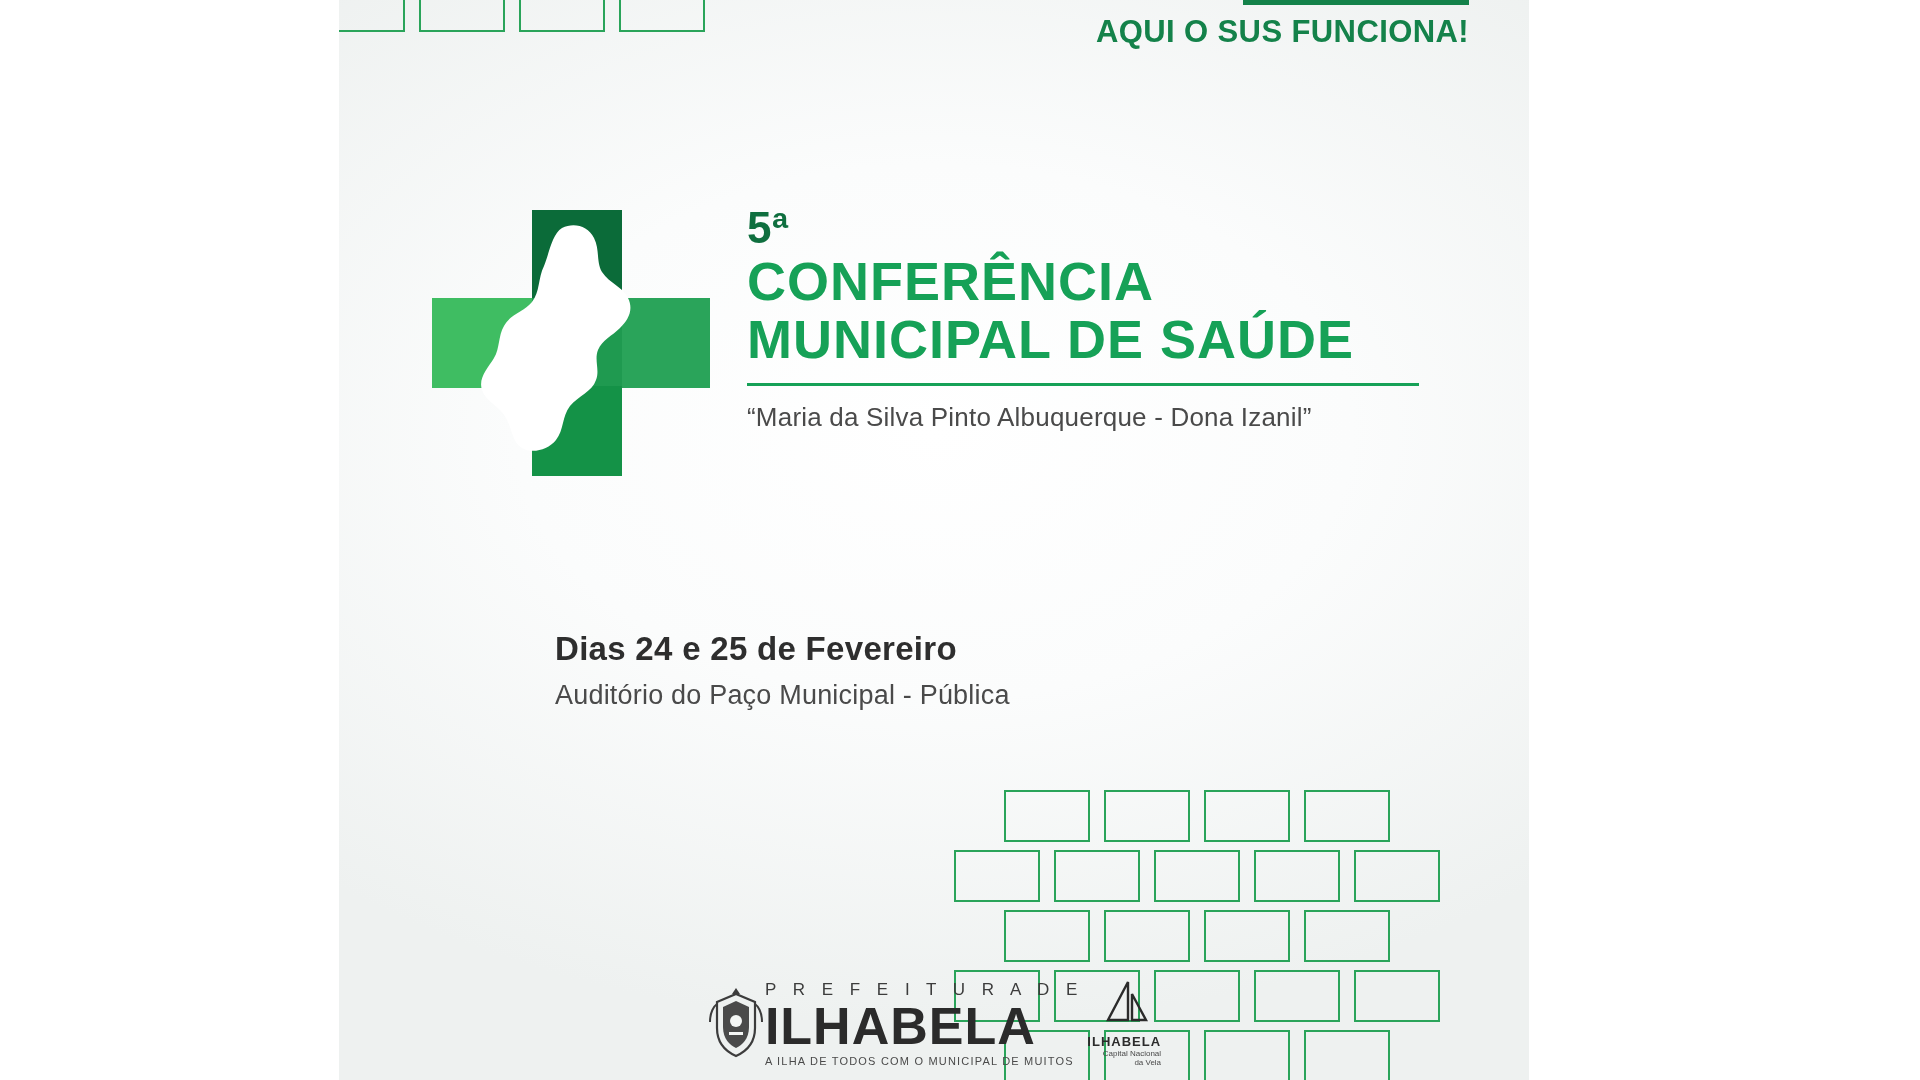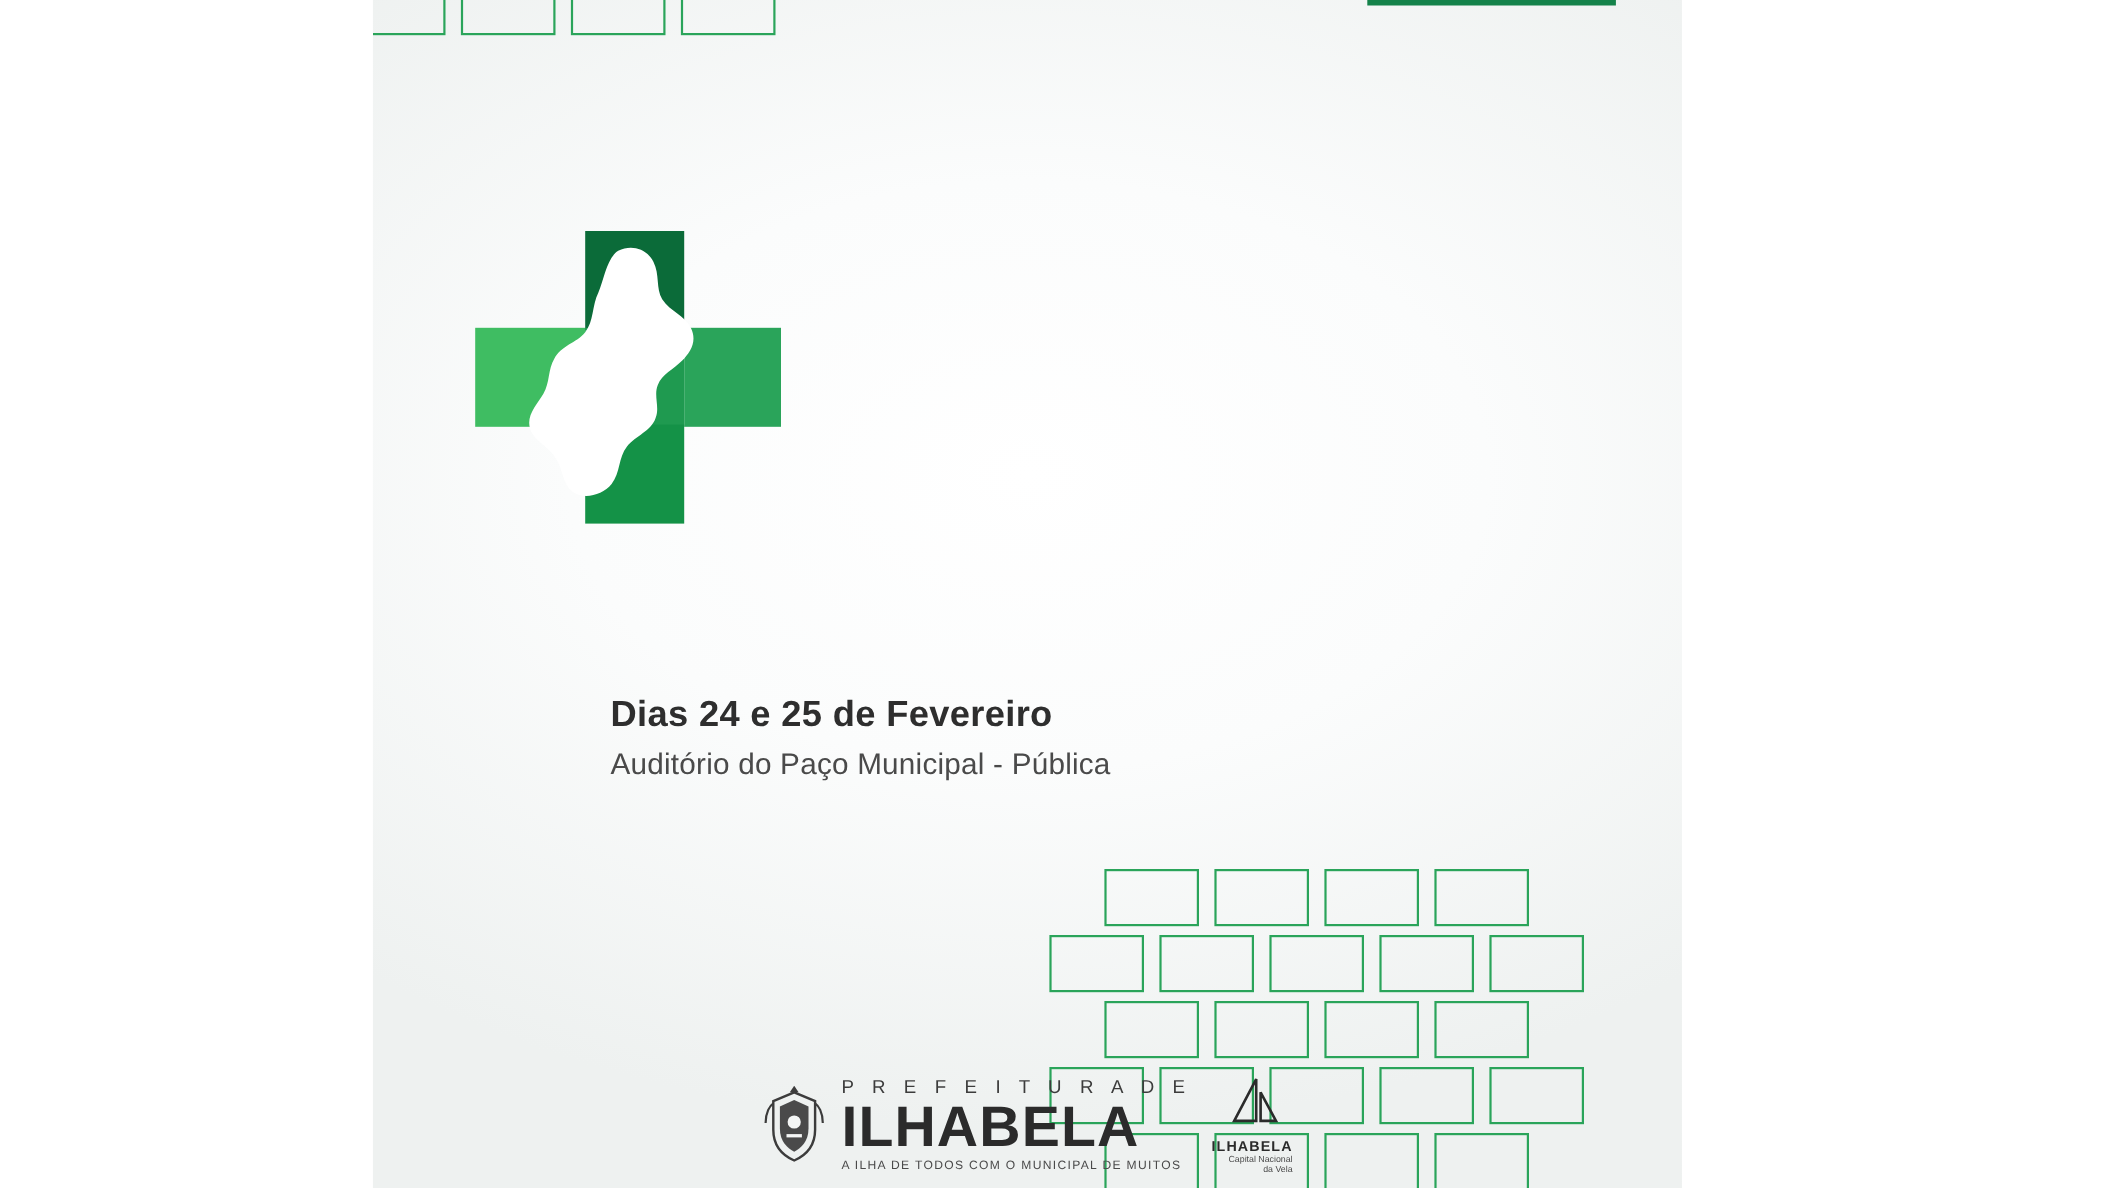--- a/index.html
+++ b/index.html
@@ -170,21 +170,20 @@
 
   
   #footer-logo {
     position: absolute;
     left: 0;
     bottom: 12px;
     width: 1190px;
     display: flex;
     align-items: center;
     justify-content: center;
-    gap: 14px;
   }
   #crest { width: 58px; height: 72px; }
   #pref-text { line-height: 1; }
   #pref-small {
     font-size: 17px;
     letter-spacing: 6px;
     color: #3c3c3c;
     font-weight: normal;
   }
   #pref-big {
@@ -249,38 +248,46 @@
     <div class="brick" style="left:250px; top:180px; width:86px; height:52px;"></div>
     <div class="brick" style="left:350px; top:180px; width:86px; height:52px;"></div>
     <div class="brick" style="left:0px;   top:240px; width:86px; height:52px;"></div>
     <div class="brick" style="left:100px; top:240px; width:86px; height:52px;"></div>
     <div class="brick" style="left:200px; top:240px; width:86px; height:52px;"></div>
     <div class="brick" style="left:300px; top:240px; width:86px; height:52px;"></div>
   </div>
 
   <div id="header">
     <div id="header-rule"></div>
+    <div id="header-title">AQUI O SUS FUNCIONA!</div>
   </div>
 
   <div id="logo-cross">
     <div class="cross-sq" id="cs-top"></div>
     <div class="cross-sq" id="cs-left"></div>
     <div class="cross-sq" id="cs-mid"></div>
     <div class="cross-sq" id="cs-right"></div>
     <div class="cross-sq" id="cs-bottom"></div>
     <svg id="island" viewBox="0 0 210 250" xmlns="http://www.w3.org/2000/svg">
       <path fill="#ffffff" d="M92 8 C104 2 118 6 124 18 C130 30 126 42 132 52 C140 64 152 66 158 78
         C164 90 158 100 150 108 C142 116 132 120 128 130 C124 140 130 150 126 160
         C122 172 108 176 100 186 C92 196 94 210 86 220 C78 230 62 234 52 228
         C42 222 42 208 36 198 C30 186 16 182 12 170 C8 158 18 148 24 138
         C30 128 28 116 34 106 C40 94 54 92 62 82 C70 72 68 58 74 46
         C79 34 82 14 92 8 Z"></path>
     </svg>
   </div>
 
+  <div id="title-block">
+    <div id="title-ord">5ª</div>
+    <div id="title-l1">CONFERÊNCIA</div>
+    <div id="title-l2">MUNICIPAL DE SAÚDE</div>
+    <div id="title-rule"></div>
+    <div id="title-quote">“Maria da Silva Pinto Albuquerque - Dona Izanil”</div>
+  </div>
 
   <div id="info">
     <div class="info-h">Dias 24 e 25 de Fevereiro</div>
     <div class="info-p">Auditório do Paço Municipal - Pública</div>
     <div class="info-gap"></div>
   </div>
 
   <div id="footer-logo">
     <svg id="crest" viewBox="0 0 58 72" xmlns="http://www.w3.org/2000/svg">
       <path d="M10 14 L29 6 L48 14 L48 40 C48 56 38 64 29 68 C20 64 10 56 10 40 Z" fill="none" stroke="#3c3c3c" stroke-width="2.2"></path>

